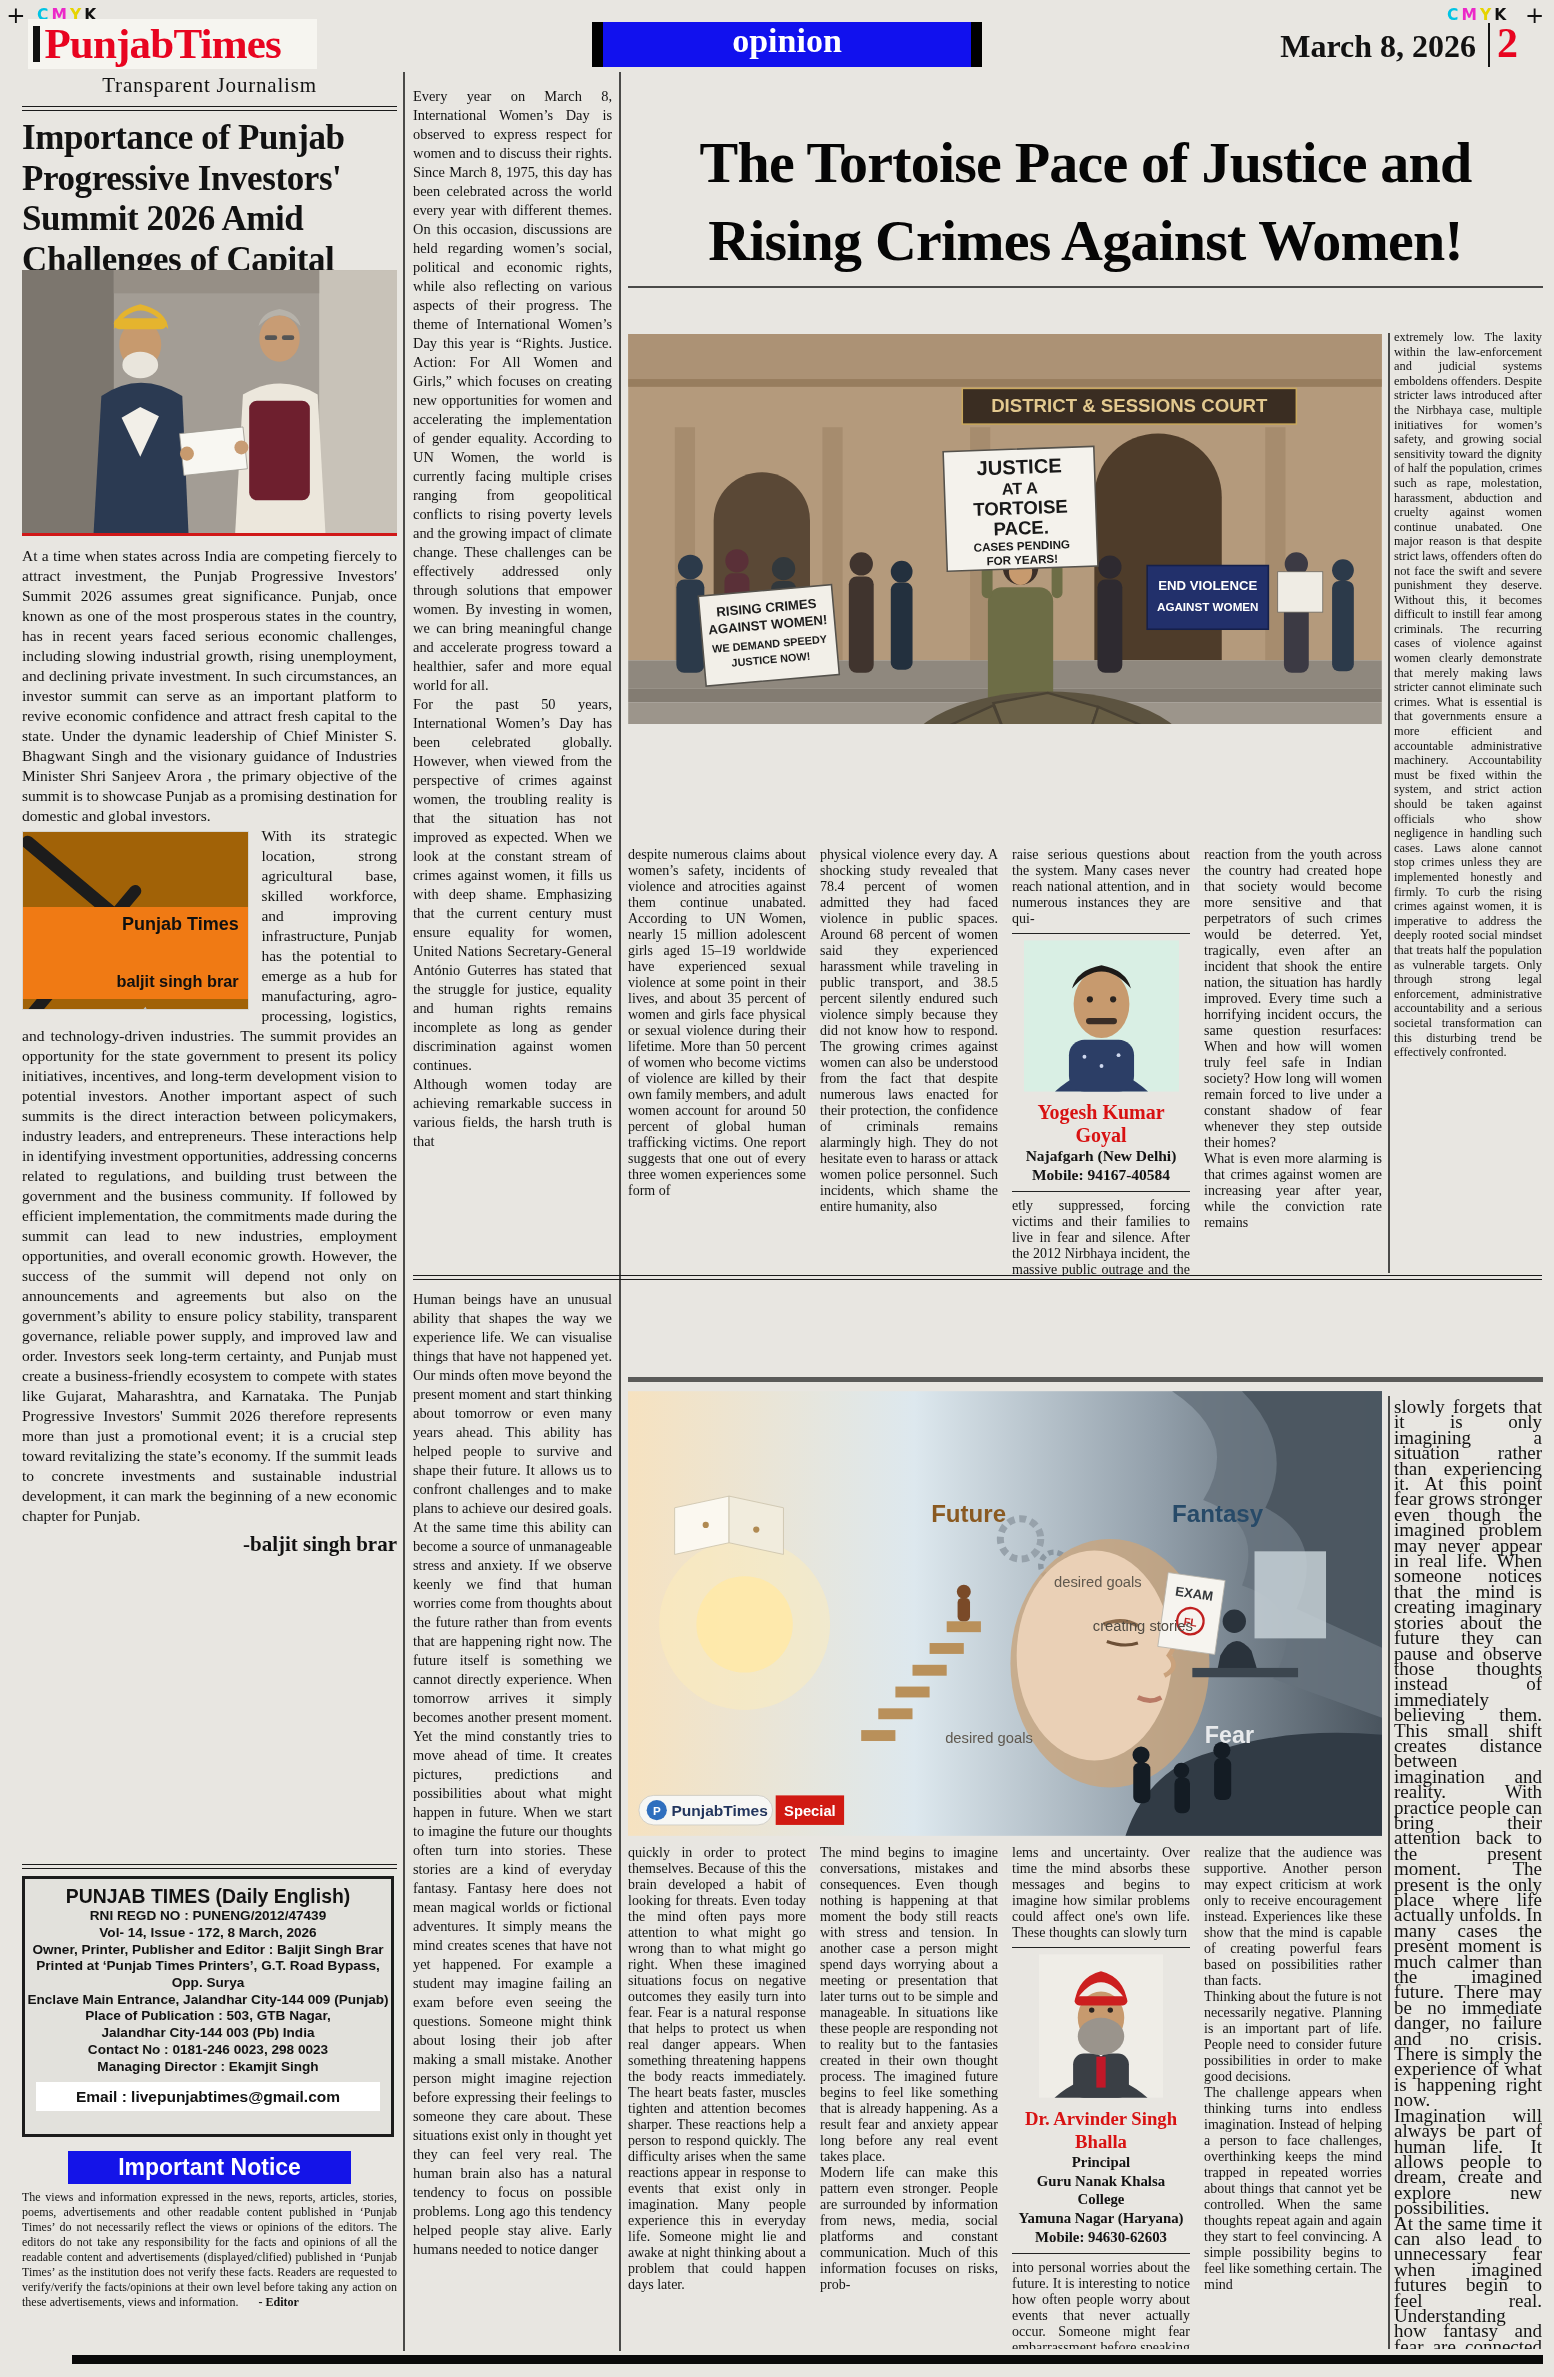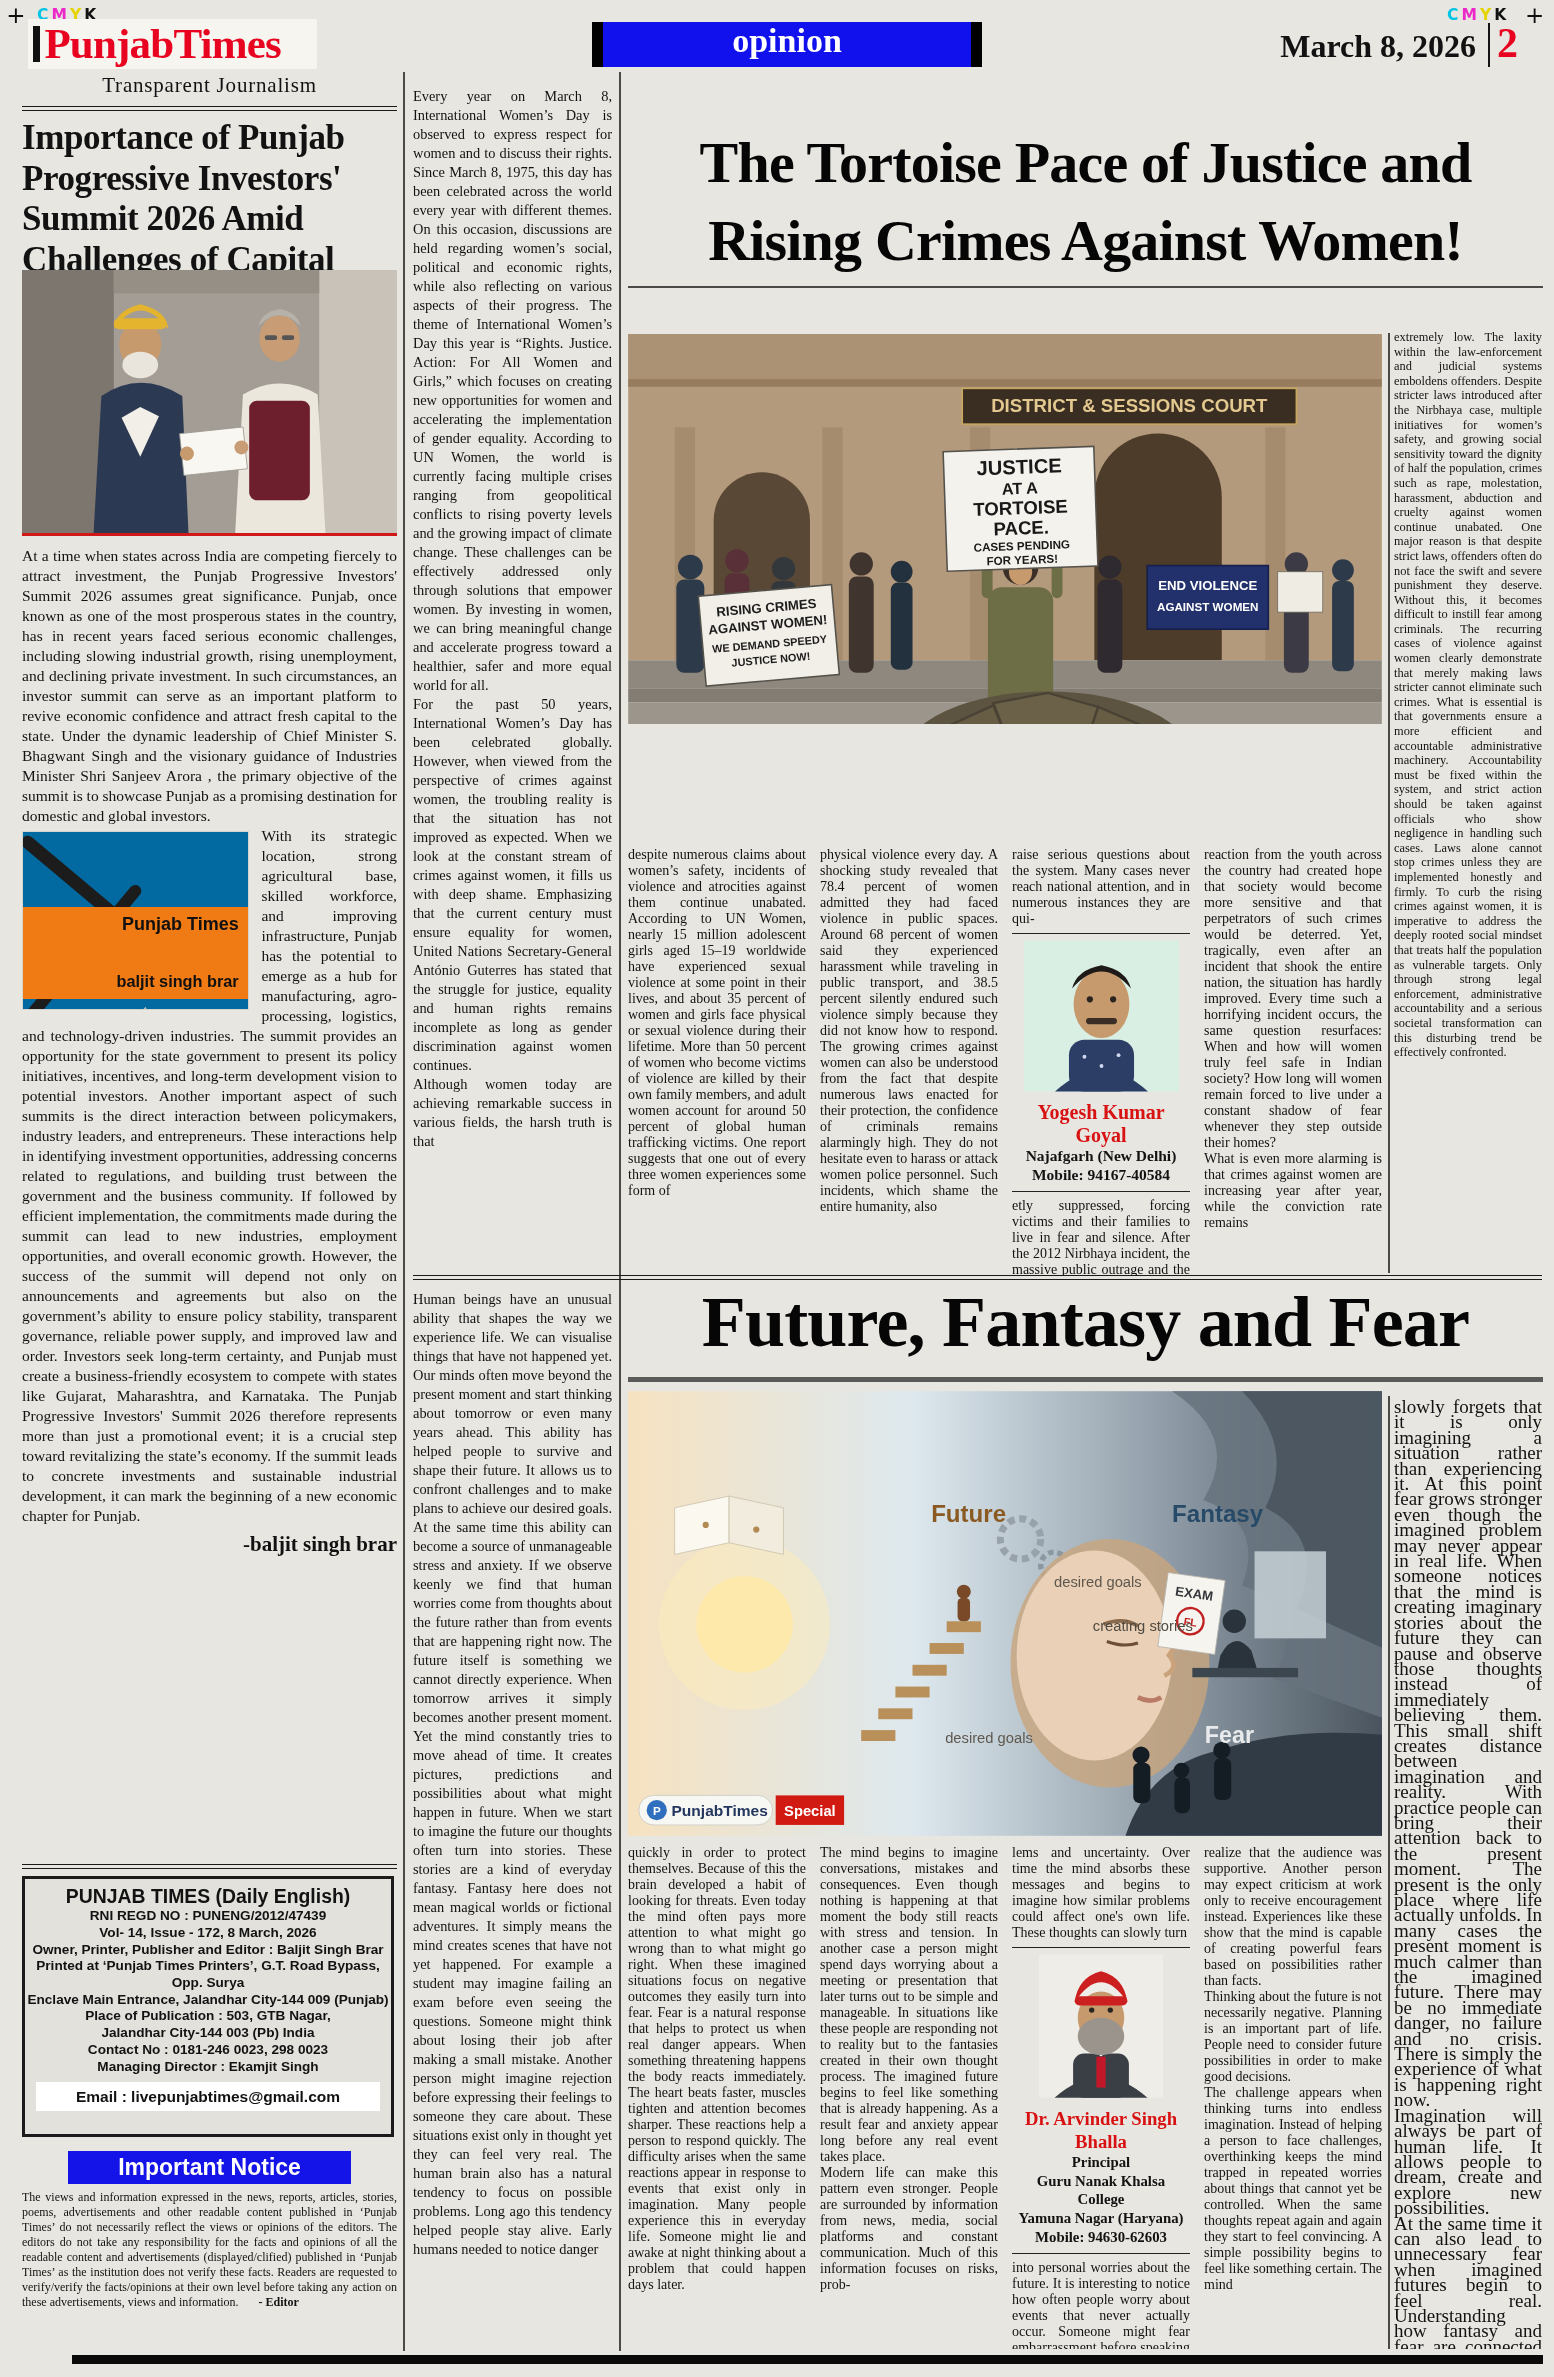--- a/index.html
+++ b/index.html
@@ -21,21 +21,21 @@
   .vline{width:1.6px;background:#4a4a48;}
   .drule{border-top:1.9px solid #1a1a1a;border-bottom:1.2px solid #1a1a1a;height:3.1px;}
   
   .kicker1{left:22px;top:73px;width:375px;text-align:center;font-size:21px;letter-spacing:0.8px;}
   .rule-a{left:22px;top:106px;width:375px;}
   .headline1{left:22px;top:118px;width:375px;font-size:35px;line-height:1.16;font-weight:bold;letter-spacing:-0.4px;}
   .photo1{left:22px;top:270px;width:375px;height:263px;border-bottom:3.1px solid #d01818;overflow:hidden;}
   .left-body{left:22px;top:546px;width:375px;height:1281px;font-size:15.5px;line-height:20px;text-align:justify;overflow:hidden;}
   .left-body p{margin:0;}
   .byline{text-align:right;font-weight:bold;font-size:21px;margin-top:7.8px !important;}
-  .pen-inset{float:left;width:225px;height:177px;margin:4.7px 12.4px 3.1px 0;position:relative;background:#0369a1;border:0.8px solid #d6d4cf;overflow:hidden;}
+  .pen-inset{float:left;width:225px;height:177px;margin:4.7px 12.4px 3.1px 0;position:relative;background:#a16207;border:0.8px solid #d6d4cf;overflow:hidden;}
   .pen-band{position:absolute;left:0;top:75px;width:100%;height:92px;background:#f07a14;}
   .pen-band .t1{position:absolute;right:9.3px;top:7.8px;font-family:"Liberation Sans",sans-serif;font-weight:bold;font-size:18px;color:#101010;}
   .pen-band .t2{position:absolute;right:9.3px;bottom:7.8px;font-family:"Liberation Sans",sans-serif;font-weight:bold;font-size:16.3px;color:#101010;}
   .pen{position:absolute;background:#1c1c1c;border-radius:7px;}
   .pen1{width:194px;height:13.2px;transform:rotate(40deg);left:-23px;top:62px;}
   .pen2{width:179px;height:11.7px;transform:rotate(-50deg);left:-31px;top:117px;}
   .nib{position:absolute;width:0;height:0;border-left:11px solid #b9b9b9;border-top:5.4px solid transparent;border-bottom:5.4px solid transparent;}
   .rule-b{left:22px;top:1864px;width:375px;}
   .pubbox{left:22px;top:1876px;width:372px;height:261px;border:3.1px solid #1c1c1c;background:#e2e1dc;font-family:"Liberation Sans",sans-serif;text-align:center;box-sizing:border-box;padding-top:6.2px;}
   .pub-title{font-size:19.4px;font-weight:bold;}
@@ -307,21 +307,20 @@
   </div>
   <div class="abs ccol" style="left:1204px;">
     <p>reaction from the youth across the country had created hope that society would become more sensitive and that perpetrators of such crimes would be deterred. Yet, tragically, even after an incident that shook the entire nation, the situation has hardly improved. Every time such a horrifying incident occurs, the same question resurfaces: When and how will women truly feel safe in Indian society? How long will women remain forced to live under a constant shadow of fear whenever they step outside their homes?</p>
     <p>What is even more alarming is that crimes against women are increasing year after year, while the conviction rate remains</p>
   </div>
 
   <div class="abs rightcol1">
       <p>extremely low. The laxity within the law-enforcement and judicial systems emboldens offenders. Despite stricter laws introduced after the Nirbhaya case, multiple initiatives for women’s safety, and growing social sensitivity toward the dignity of half the population, crimes such as rape, molestation, harassment, abduction and cruelty against women continue unabated. One major reason is that despite strict laws, offenders often do not face the swift and severe punishment they deserve. Without this, it becomes difficult to instill fear among criminals. The recurring cases of violence against women clearly demonstrate that merely making laws stricter cannot eliminate such crimes. What is essential is that governments ensure a more efficient and accountable administrative machinery. Accountability must be fixed within the system, and strict action should be taken against officials who show negligence in handling such cases. Laws alone cannot stop crimes unless they are implemented honestly and firmly. To curb the rising crimes against women, it is imperative to address the deeply rooted social mindset that treats half the population as vulnerable targets. Only through strong legal enforcement, administrative accountability and a serious societal transformation can this disturbing trend be effectively confronted.</p>
     </div>
 
-  <div class="abs headline3">Future, Fantasy and Fear</div>
   <div class="abs rule-d"></div>
 
   <div class="abs photo3">
     <svg width="754" height="445" viewBox="0 0 970 572">
       <defs>
         <linearGradient id="ffbg" x1="0" y1="0" x2="1" y2="0">
           <stop offset="0" stop-color="#f6e2c0"></stop>
             <stop offset="0.38" stop-color="#dde8ee"></stop>
             <stop offset="0.7" stop-color="#93a0ab"></stop>
             <stop offset="1" stop-color="#49545e"></stop>

